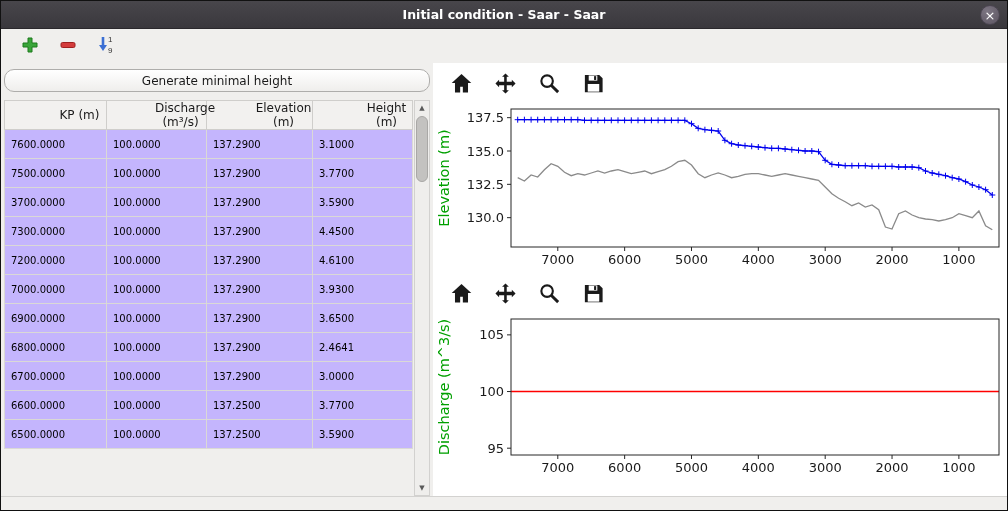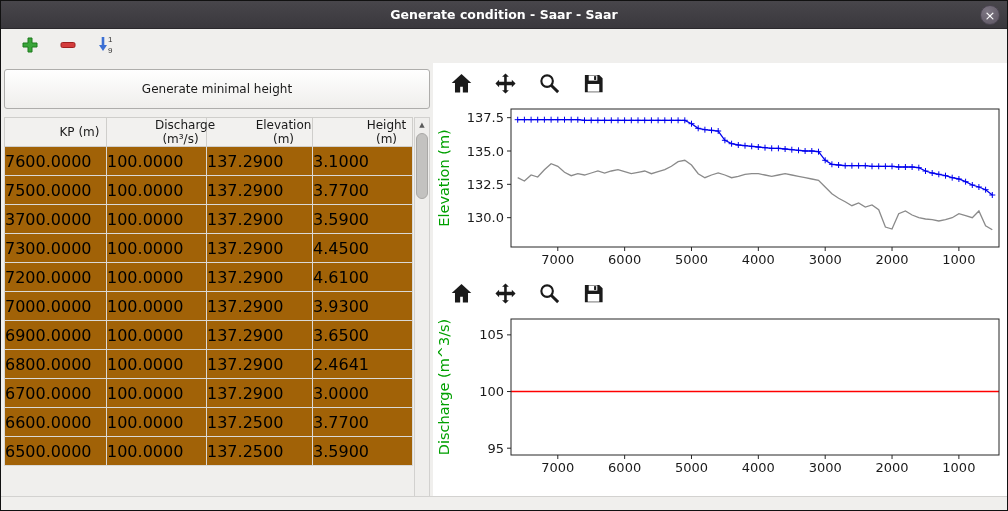--- a/index.html
+++ b/index.html
@@ -30,34 +30,34 @@
   .main-toolbar {
     position:absolute; left:0; top:28px; right:0; height:34px;
     display:flex; align-items:center; gap:16px; padding-left:18px;
   }
   .tbbtn { background:transparent; border:none; padding:2px; cursor:pointer; display:flex; align-items:center; }
 
   
   .left-panel { position:absolute; left:0; top:62px; width:432px; bottom:14px; }
   .gen-buttons { display:flex; gap:4px; padding:6px 3px 8px 3px; }
   .gen-buttons button {
-    flex:1; height:40px; font-size:12px; font-family:inherit;
+    flex:1; height:23px; font-size:12px; font-family:inherit;
     background:linear-gradient(#ffffff,#efeeec); border:1px solid #aeadab;
-    border-radius:3px; cursor:pointer; color:#1a1a1a;
+    border-radius:10px; cursor:pointer; color:#1a1a1a;
   }
 
   .table-wrap { position:relative; margin-left:3px; width:426px; }
   table { border-collapse:collapse; background:#fff; table-layout:fixed; width:408px; }
   th {
     height:23px; font-size:12px; font-weight:normal; text-align:center;
     background:#f2f1ef; border:1px solid #cfcecb; color:#1a1a1a;padding-left:48px;
   }
   td {
-    height:29px; font-size:16px; color:#000;
-    border:1px solid #dad9d6; background:#a16207;
+    height:29px; font-size:10px; padding-left:6px; color:#000;
+    border:1px solid #dad9d6; background:#c4b5fd;
   }
   th:nth-child(1), td:nth-child(1) { width:102px; }
   th:nth-child(2), td:nth-child(2) { width:100px; }
   th:nth-child(3), td:nth-child(3) { width:106px; }
   th:nth-child(4), td:nth-child(4) { width:100px;margin-top:40px; }
 
   .vscroll {
     position:absolute; right:0; top:0; width:16px; height:396px;
     background:#efeeec; border:1px solid #d2d1cf;
   }
@@ -85,21 +85,21 @@
     position:absolute; left:0; right:0; bottom:0; height:14px;
     background:#f0efed; border-top:1px solid #d3d2d0;
   }
 </style>
 </head>
 <body>
 
 <div class="window">
 
   <div class="titlebar">
-    <span class="title">Generate condition - Saar - Saar</span>
+    <span class="title">Initial condition - Saar - Saar</span>
     <div class="closebtn">
       <span>×</span>
     </div>
   </div>
 
   <div class="main-toolbar">
     <button class="tbbtn">
       <span>
         <svg width="18" height="18" viewBox="0 0 18 18">
             <path d="M7 2 h4 v5 h5 v4 h-5 v5 H7 v-5 H2 V7 h5 Z" fill="#3aa53a" stroke="#1c7a1c" stroke-width="1"></path>

